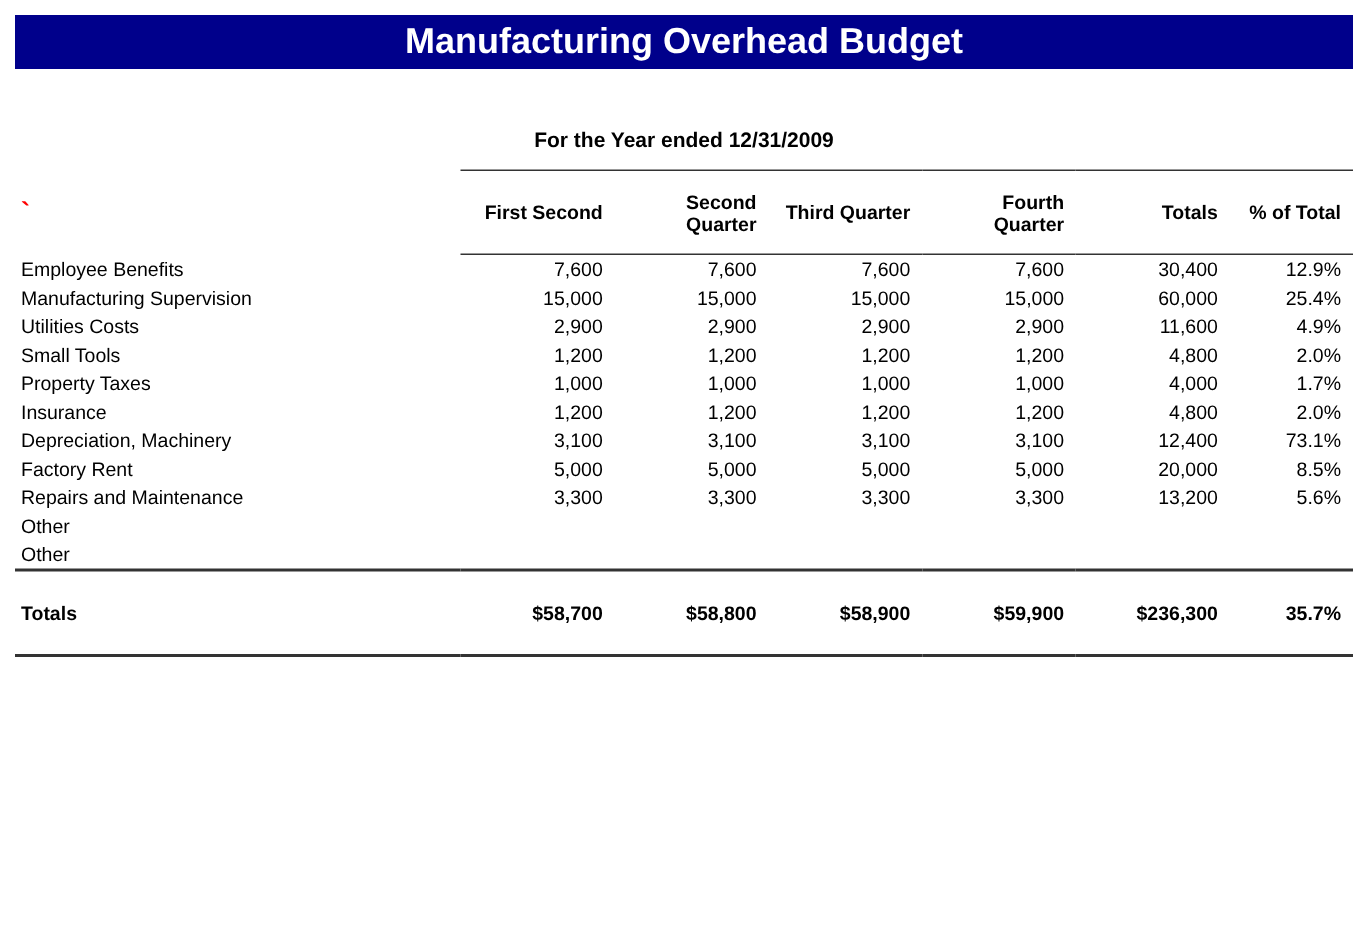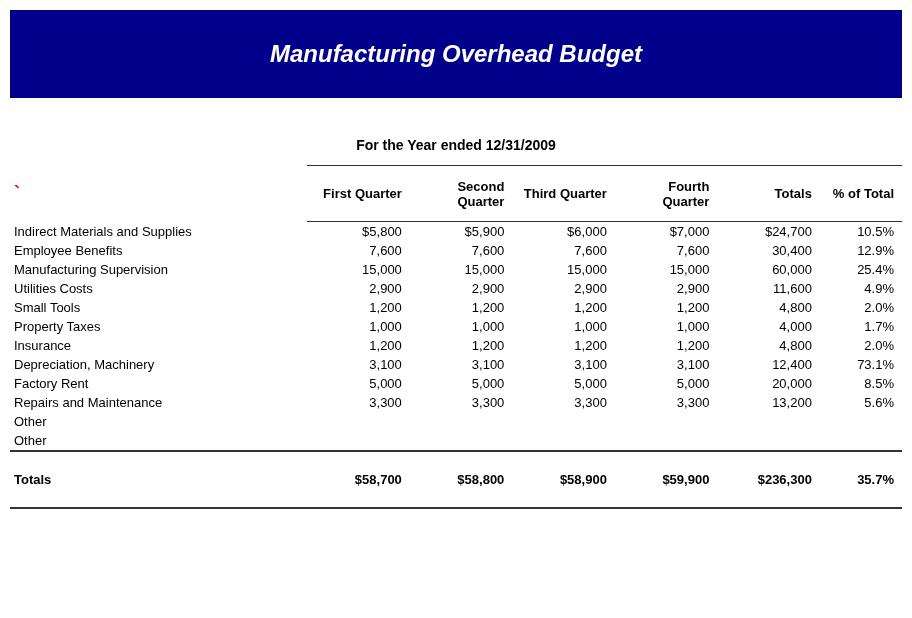--- a/index.html
+++ b/index.html
@@ -10,23 +10,22 @@
       padding: 10px;
       width: 912px;
       min-height: 618px;
     }
     .title-bar {
       background: #00008B;
       color: white;
       text-align: center;
       font-size: 24px;
       font-weight: bold;
-      padding: 30px 0;
+      padding: 4px 0;
       margin-bottom: 4px;
-      font-style: italic;
     }
     .subtitle {
       text-align: center;
       font-weight: bold;
       font-size: 14px;
       margin-bottom: 12px;
       margin-top: 39px;
     }
     .main-table {
       width: 100%;
@@ -96,38 +95,29 @@
   <span>Manufacturing Overhead Budget</span>
 </div>
 <div class="subtitle">For the Year ended 12/31/2009</div>
 
 <table class="main-table">
   <thead>
     <tr class="header-row">
       <th class="label-col">
         <span style="color:red; font-size:18px;">`</span>
       </th>
-      <th class="num-col">First Quarter</th>
+      <th class="num-col">First Second</th>
       <th class="num-col">Second Quarter</th>
       <th class="num-col">Third Quarter</th>
       <th class="num-col">Fourth Quarter</th>
       <th class="num-col">Totals</th>
       <th class="pct-col">% of Total</th>
     </tr>
   </thead>
   <tbody id="table-body">
-  <tr class="data-row">
-        <td class="label-col">Indirect Materials and Supplies</td>
-        <td class="num-col">$5,800</td>
-        <td class="num-col">$5,900</td>
-        <td class="num-col">$6,000</td>
-        <td class="num-col">$7,000</td>
-        <td class="num-col">$24,700</td>
-        <td class="pct-col">10.5%</td>
-      </tr>
       <tr class="data-row">
         <td class="label-col">Employee Benefits</td>
         <td class="num-col">7,600</td>
         <td class="num-col">7,600</td>
         <td class="num-col">7,600</td>
         <td class="num-col">7,600</td>
         <td class="num-col">30,400</td>
         <td class="pct-col">12.9%</td>
       </tr>
       <tr class="data-row">

